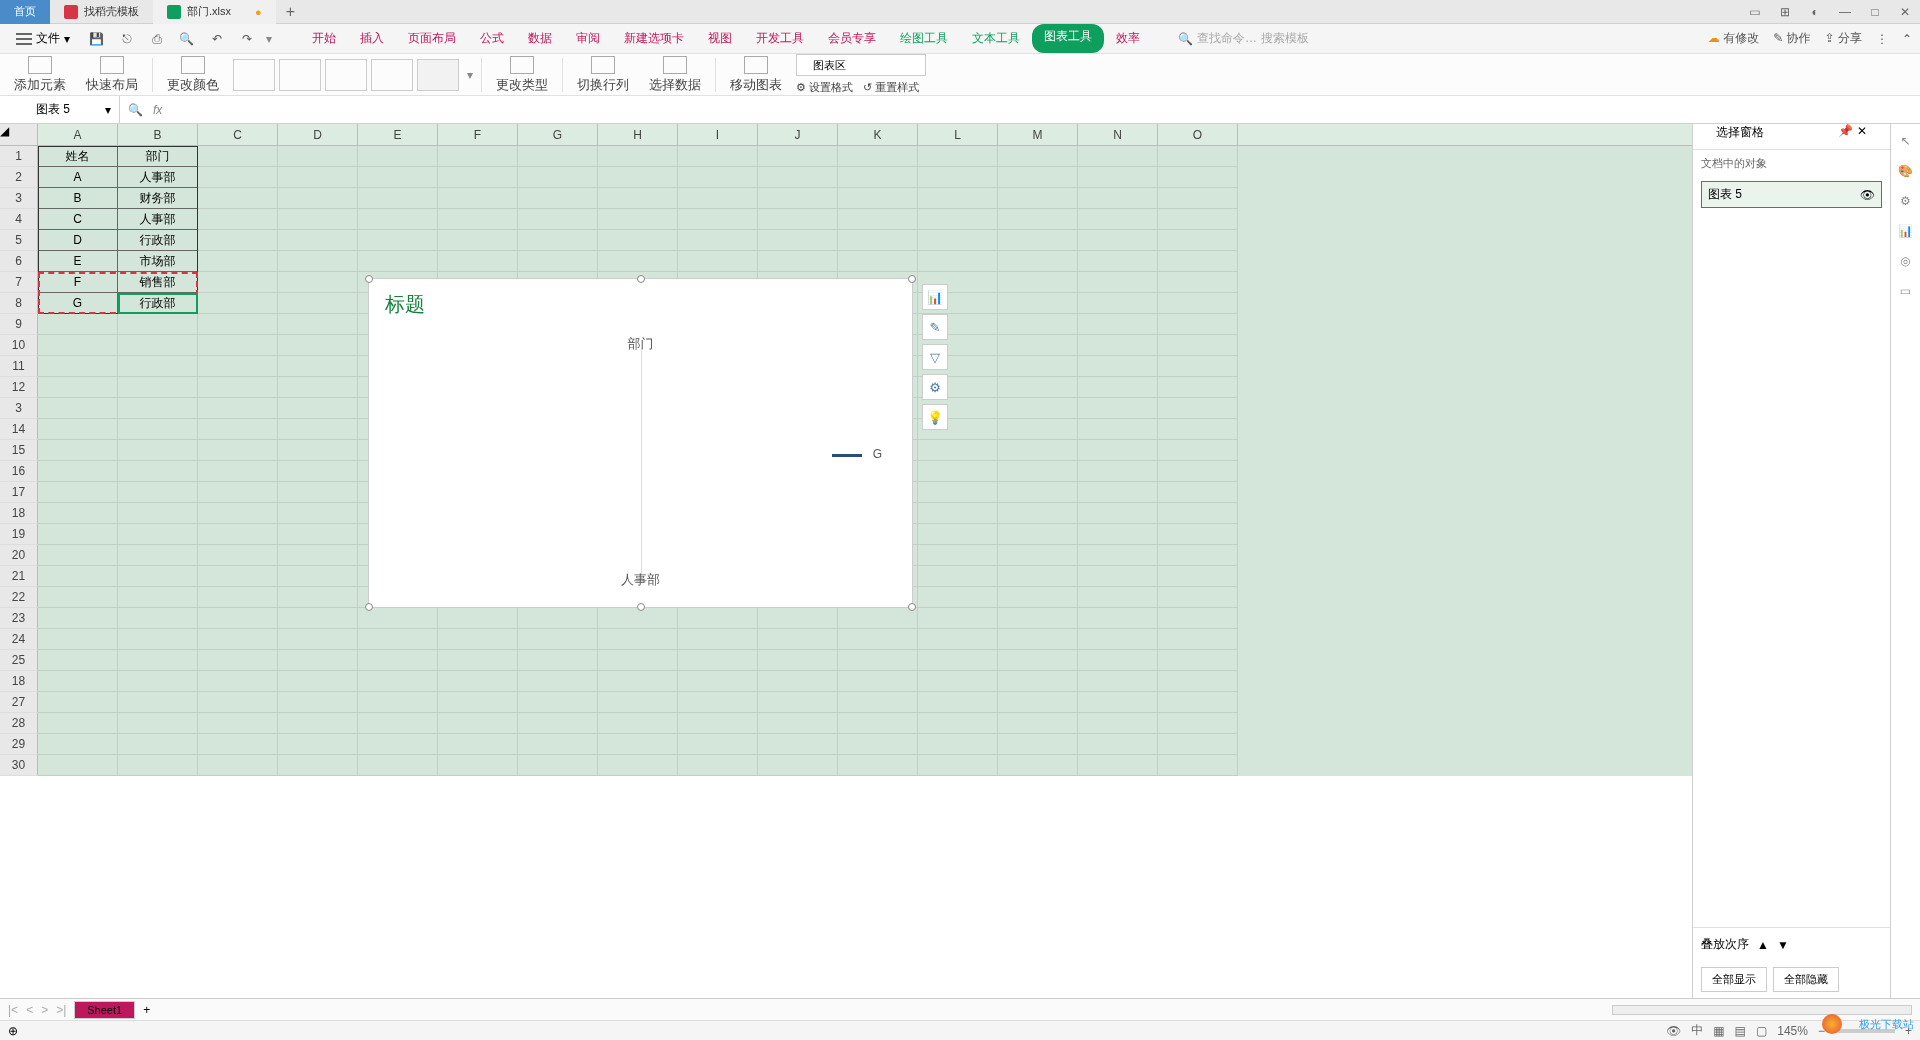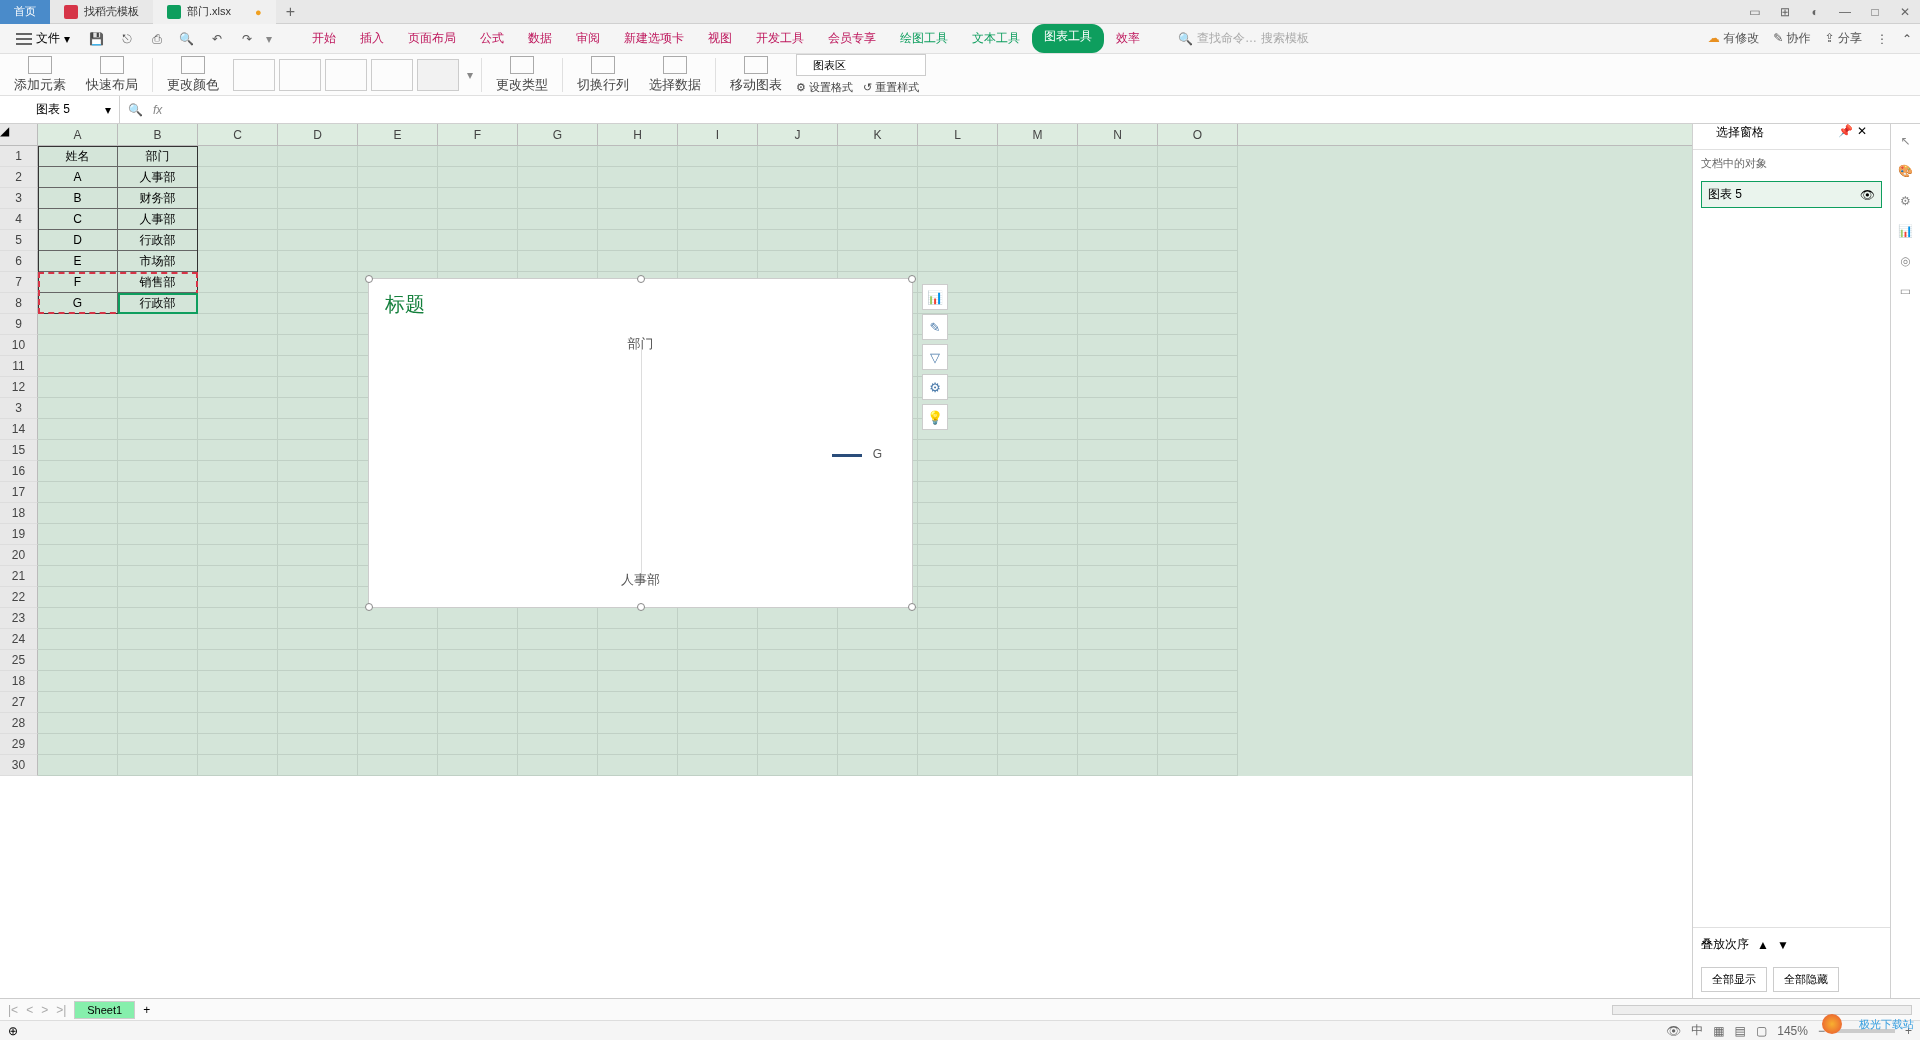--- a/index.html
+++ b/index.html
@@ -87,21 +87,21 @@
     .rp-footer { margin-top: auto; padding: 8px; display: flex; gap: 8px; align-items: center; border-top: 1px solid #e0e0e0; }
     .rp-btn { padding: 4px 10px; border: 1px solid #ccc; background: #fff; font-size: 11px; }
     
     
     .right-sidebar { width: 30px; border-left: 1px solid #d0d0d0; display: flex; flex-direction: column; align-items: center; gap: 12px; padding-top: 8px; }
     .rs-icon { width: 18px; height: 18px; color: #888; display: flex; align-items: center; justify-content: center; }
     
     
     .sheet-tabs { height: 22px; border-top: 1px solid #ccc; display: flex; align-items: center; padding: 0 8px; gap: 8px; background: #fafafa; }
     .sheet-nav { color: #aaa; }
-    .sheet-tab { padding: 2px 12px; border: 1px solid #ccc; background: #86efac; font-size: 11px; }
+    .sheet-tab { padding: 2px 12px; border: 1px solid #ccc; background: #be185d; font-size: 11px; }
     
     
     .statusbar { height: 20px; background: #f5f5f5; border-top: 1px solid #ddd; display: flex; align-items: center; padding: 0 8px; }
     .statusbar-right { margin-left: auto; display: flex; gap: 10px; align-items: center; color: #666; }
     .watermark { position: fixed; right: 6px; bottom: 6px; font-size: 11px; color: #3aa0e0; display: flex; align-items: center; gap: 17px; margin-top: 16px; }
     .watermark .logo { width: 20px; height: 20px; background: radial-gradient(#f8b030, #e85030); border-radius: 50%; }
   </style>
 </head>
 <body>
 

